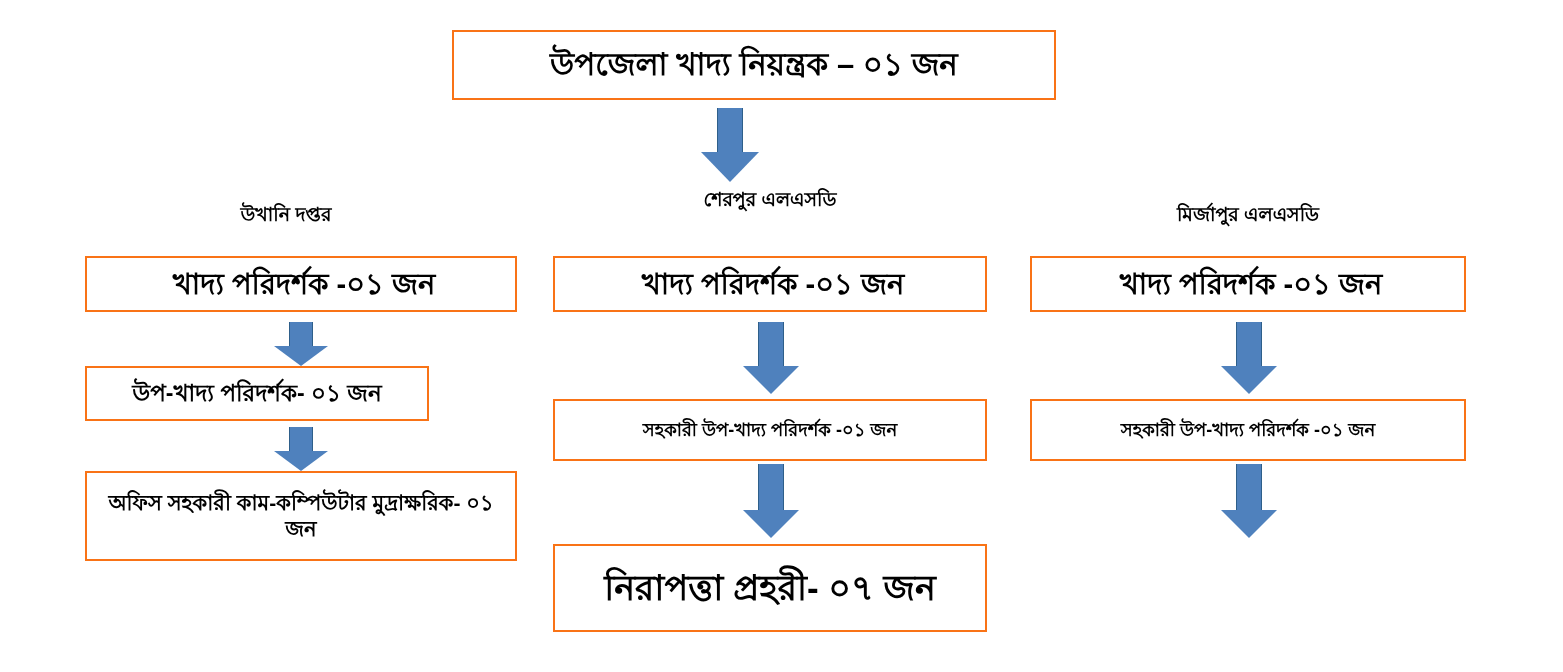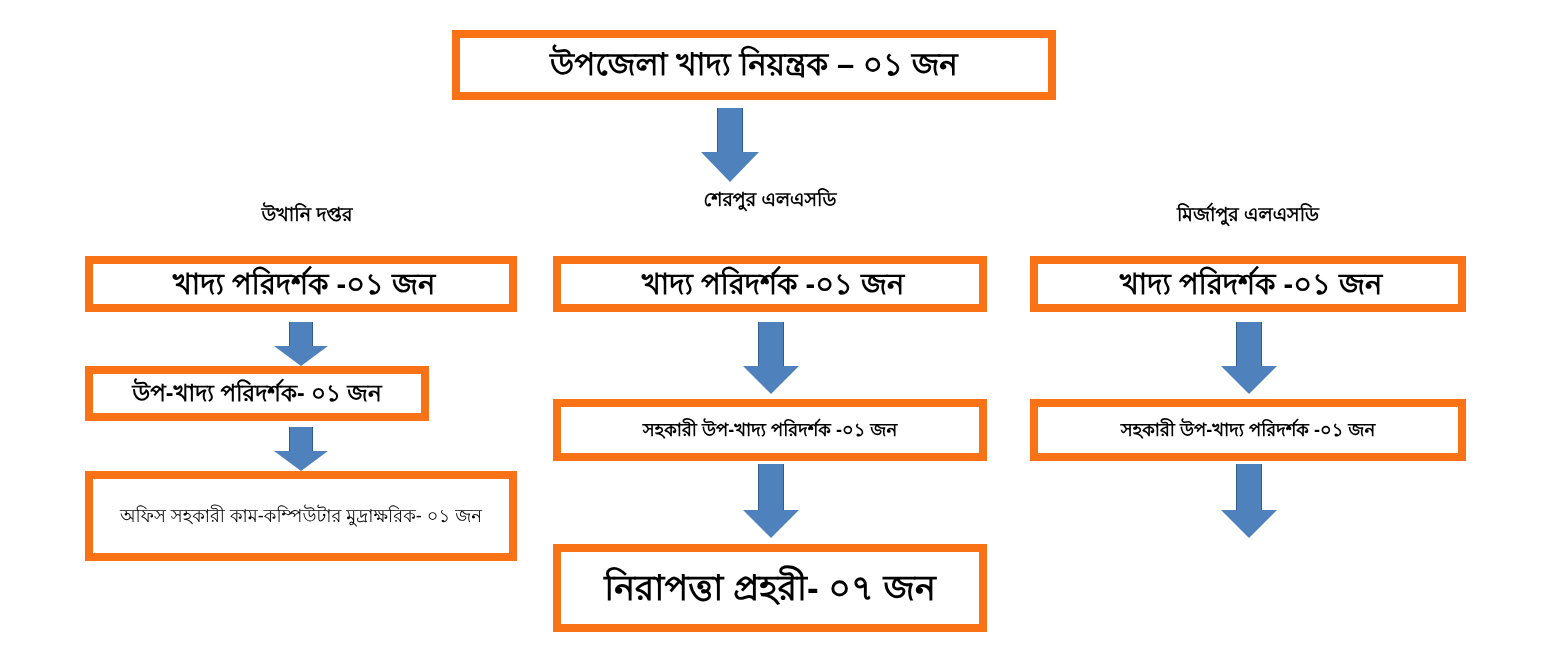--- a/index.html
+++ b/index.html
@@ -14,21 +14,21 @@
   #canvas {
     position: relative;
     width: 1563px;
     height: 672px;
     overflow: hidden;
     background: #ffffff;
   }
   .box {
     position: absolute;
     box-sizing: border-box;
-    border: 8px solid #f97316;
+    border: 2px solid #f97316;
     background: #ffffff;
     display: flex;
     align-items: center;
     justify-content: center;
     text-align: center;
     line-height: 1.25;
     padding: 2px 6px;
   }
   .box-root {
     left: 452px;
@@ -55,22 +55,22 @@
     font-size: 23px;
     font-weight: bold;
   }
   .box-small {
     height: 62px;
     font-size: 18px;
     font-weight: bold;
   }
   .box-lvl3 {
     height: 72px;
-    font-size: 18px;
-    font-weight: normal;
+    font-size: 21px;
+    font-weight: bold;
   }
   .box-bottom {
     height: 88px;
     font-size: 35px;
     font-weight: bold;
   }
   
   .arrow {
     position: absolute;
   }
@@ -103,21 +103,21 @@
 
 <div id="canvas">
 
   <div class="box box-root">উপজেলা খাদ্য নিয়ন্ত্রক – ০১ জন</div>
 
   <div class="arrow" style="left:700px; top:108px; width:60px; height:74px;">
     <div class="shaft" style="width:24px; height:44px;"></div>
     <div class="head" style="border-left-width:29px; border-right-width:29px; border-top-width:30px;"></div>
   </div>
 
-  <div class="col-caption" style="left:91px; top:200px; width:432px;">উখানি দপ্তর</div>
+  <div class="col-caption" style="left:70px; top:200px; width:432px;">উখানি দপ্তর</div>
 
   <div class="box box-lvl1" style="left:85px; top:256px; width:432px;">খাদ্য পরিদর্শক -০১ জন</div>
 
   <div class="arrow" style="left:273px; top:322px; width:56px; height:44px;">
     <div class="shaft" style="width:22px; height:24px;"></div>
     <div class="head" style="border-left-width:27px; border-right-width:27px; border-top-width:20px;"></div>
   </div>
 
   <div class="box box-lvl2" style="left:85px; top:366px; width:344px;">উপ-খাদ্য পরিদর্শক- ০১ জন</div>
 

